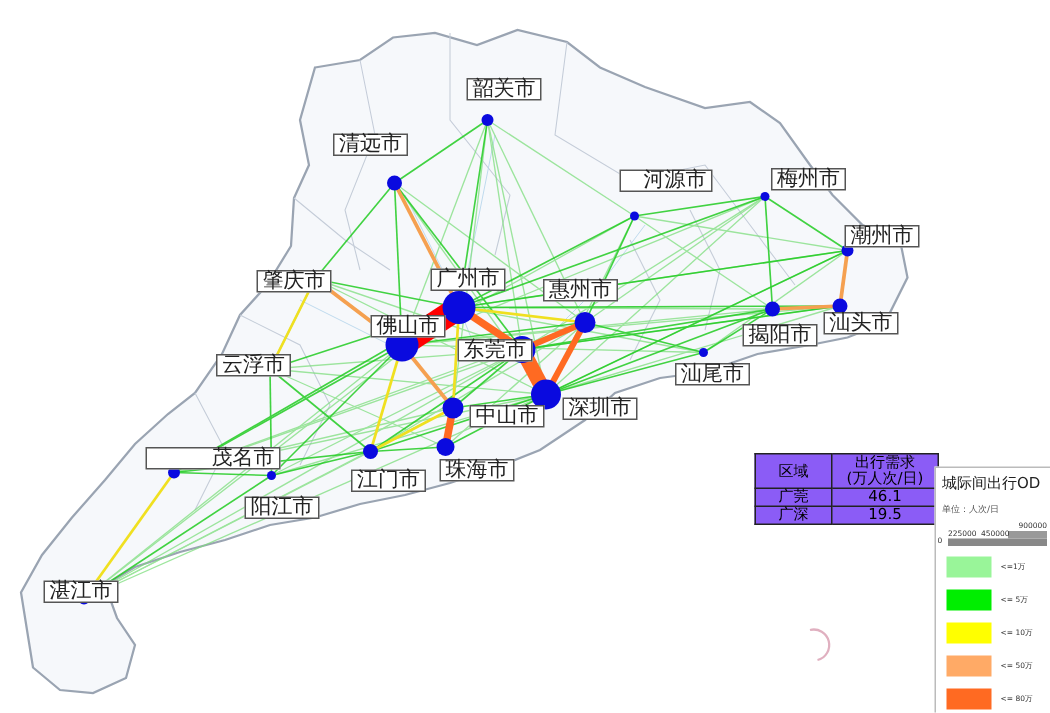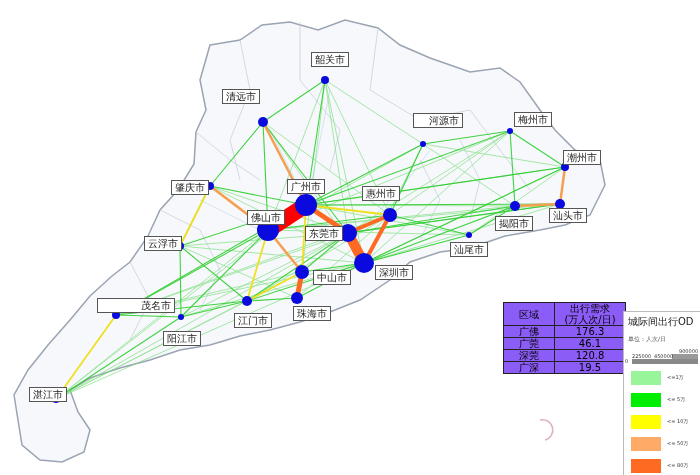--- a/index.html
+++ b/index.html
@@ -1,18 +1,18 @@
 <!DOCTYPE html>
 <html><head>
 <meta charset="utf-8">
 <style>
   html, body { margin:0; padding:0; background:#ffffff; }
   body { width:700px; height:475px; position:relative; overflow:hidden; font-family:"DejaVu Serif", serif; }
   #map { position:absolute; left:0; top:0; width:700px; height:475px; }
-  .city-label { position:absolute; background:#fff; border:1px solid #555; font-size:10px; padding:0 3px; line-height:13px; color:#222; white-space:nowrap; font-family:"DejaVu Serif", serif; }
+  .city-label { position:absolute; background:#fff; border:1px solid #555; font-size:14px; padding:0 3px; line-height:13px; color:#222; white-space:nowrap; font-family:"DejaVu Serif", serif; }
   #od-table { position:absolute; left:503px; top:302px; border-collapse:collapse; font-family:"DejaVu Sans", sans-serif; font-size:10px; background:#8b5cf6; }
   #od-table td, #od-table th { border:1px solid #222; text-align:center; padding:0 4px; font-weight:normal; line-height:11px; }
   #od-table th { line-height:11px; }
   #od-table .col1 { width:42px; }
   #od-table .col2 { width:62px; }
   #legend { position:absolute; left:623px; top:298px; width:76px; height:176px; border:1px solid #bbb; background:#fff; font-family:"DejaVu Sans", sans-serif;margin-top:13px; }
   #legend .title { font-size:10px; margin:3px 0 0 4px; color:#222; }
   #legend .unit { font-size:6px; margin:6px 0 0 4px; color:#555; }
   #legend .scale { position:relative; height:20px; margin-top:2px; }
   #legend .scale-bar { position:absolute; left:8px; top:13px; width:66px; height:5px; background:#888; }
@@ -219,30 +219,22 @@
 <table id="od-table">
   <tbody>
       <tr>
     <th class="col1">区域</th>
     <th class="col2">
       <span>出行需求</span><br>
       <span>(万人次/日)</span>
     </th>
   </tr>
   <tr>
-        <td>广佛</td>
-        <td>176.3</td>
-      </tr>
-  <tr>
         <td>广莞</td>
         <td>46.1</td>
-      </tr>
-  <tr>
-        <td>深莞</td>
-        <td>120.8</td>
       </tr>
   <tr>
         <td>广深</td>
         <td>19.5</td>
       </tr>
 </tbody>
   </table>
 
 <div id="legend">
   <div class="title">城际间出行OD</div>

